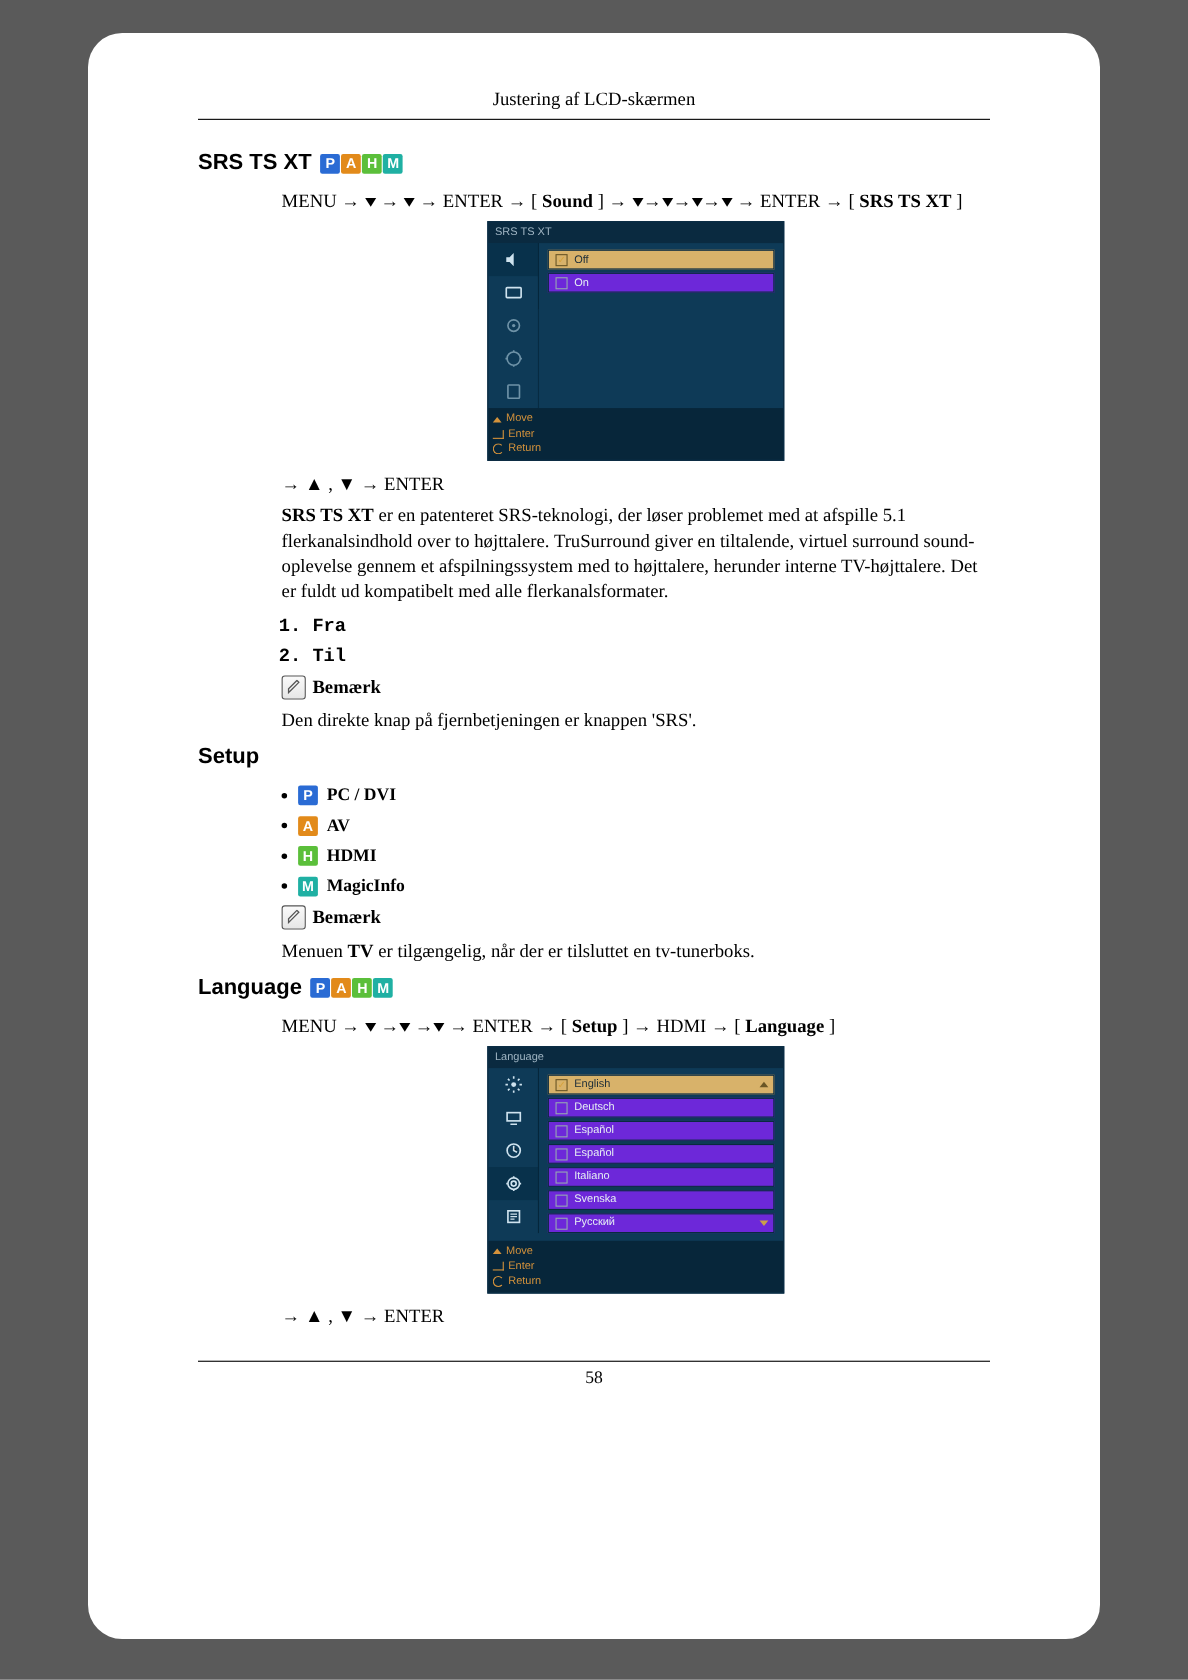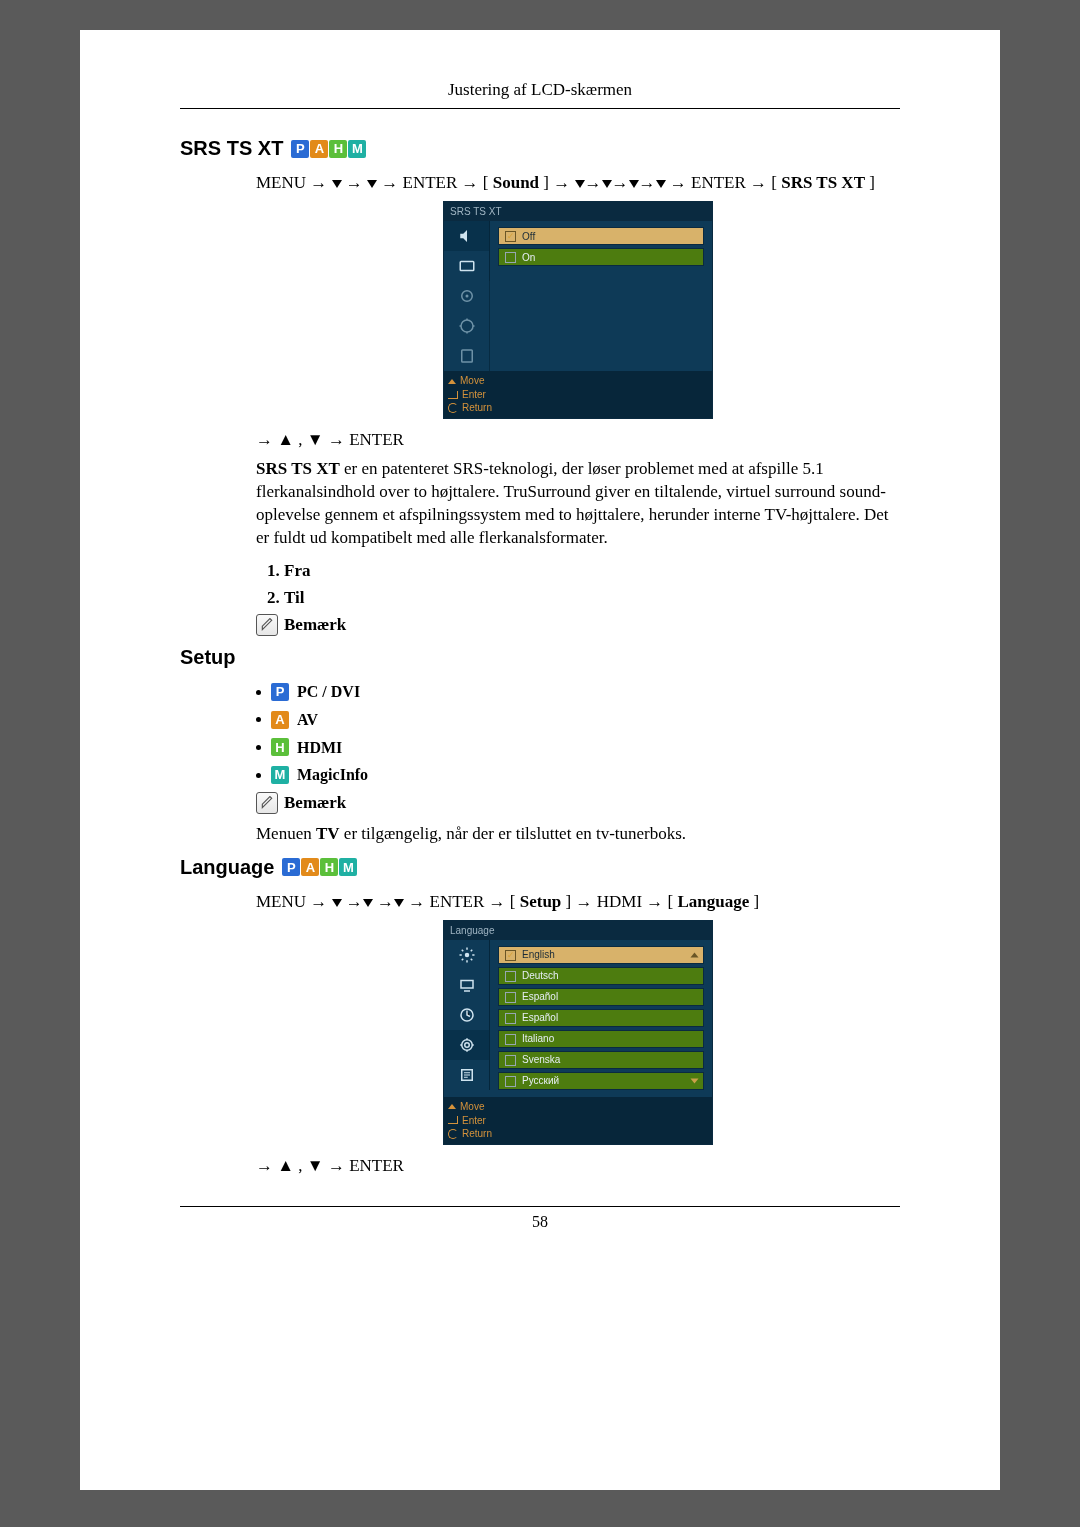--- a/index.html
+++ b/index.html
@@ -9,20 +9,21 @@
     display: flex;
     justify-content: center;
     padding: 30px 0;
   }
   .page {
     background: #fff;
     width: 920px;
     min-height: 1460px;
     padding: 50px 100px 30px 100px;
     position: relative;
+    border-radius: 31px;
   }
   .running-head {
     text-align: center;
     font-size: 17px;
     margin-bottom: 8px;
   }
   hr.rule { border: none; border-top: 1px solid #000; margin: 4px 0 28px 0; }
   hr.rule-bot { border: none; border-top: 1px solid #000; margin-top: 28px; }
   .page-num { text-align: center; font-size: 16px; margin-top: 6px; }
 
@@ -73,21 +74,21 @@
   .osd-side .cell {
     height: 30px; display: flex; align-items: center; justify-content: center;
     border-right: 1px solid #05263b;
   }
   .osd-side .cell.sel { background: #08314b; }
   .osd-side .cell.dim { opacity: .75; }
   .ico { width: 18px; height: 18px; }
   .osd-main { flex: 1; padding: 6px 8px 4px 8px; }
   .osd-row {
     display: flex; align-items: center; gap: 6px;
-    background: #4d7c0f; border: 1px solid #0a2a40;
+    background: #6d28d9; border: 1px solid #0a2a40;
     padding: 2px 6px; margin-bottom: 3px; height: 18px;
     color: #e6eef4; font-size: 10px;
   }
   .osd-row.sel { background: #d8b26a; color: #1b2c38; }
   .osd-row .chk {
     width: 11px; height: 11px; border: 1px solid #96a7b2;
     display: inline-flex; align-items: center; justify-content: center;
     font-size: 9px; color: #d6a23a;
   }
   .osd-row.sel .chk { border-color: #6a5626; }
@@ -123,21 +124,21 @@
     background: linear-gradient(#fafafa,#e6e6e6);
   }
   .note-icon svg { width: 14px; height: 14px; }
 
   .sub-h { font-size: 19px; font-weight: bold; margin: 12px 0 8px 0; }
   ul.bul { list-style: none; padding: 0; margin: 6px 0; }
   ul.bul li { display: flex; align-items: center; gap: 8px; margin: 6px 0; }
   ul.bul li .dot { width: 5px; height: 5px; background: #000; border-radius: 50%; margin-right: 2px; }
   ul.bul li .bold { font-weight: bold; font-size: 16px; }
 
-  ol.num { list-style: decimal; padding-left: 28px; margin: 10px 0 4px 0; }
+  ol.num { list-style: decimal; padding-left: 28px; margin: 10px 0 4px 0; font-family: Liberation Mono, monospace; }
   ol.num li { margin: 4px 0; font-weight: bold; font-size: 17px; }
   ol.num li span { font-weight: bold; }
 
   .tri {
     display: inline-block; width: 0; height: 0;
     border-left: 5px solid transparent; border-right: 5px solid transparent;
     vertical-align: middle;
   }
   .tri.down { border-top: 8px solid #000; }
 </style>
@@ -246,20 +247,21 @@
     </ol>
 
     <div class="note-line">
       <span class="note-icon">
         <svg viewBox="0 0 24 24">
             <path fill="none" stroke="#555" stroke-width="2" d="M4 20l3-3 13-13-3-3L4 14v6z"></path>
           </svg>
       </span>
       <span class="bold">Bemærk</span>
     </div>
+    <p>Den direkte knap på fjernbetjeningen er knappen 'SRS'.</p>
   </div>
 
   <div class="h-section">
     <span>Setup</span>
   </div>
   <div class="content">
     <ul class="bul">
       <li>
         <span class="dot"></span>
         <span class="badge b-p">P</span>

